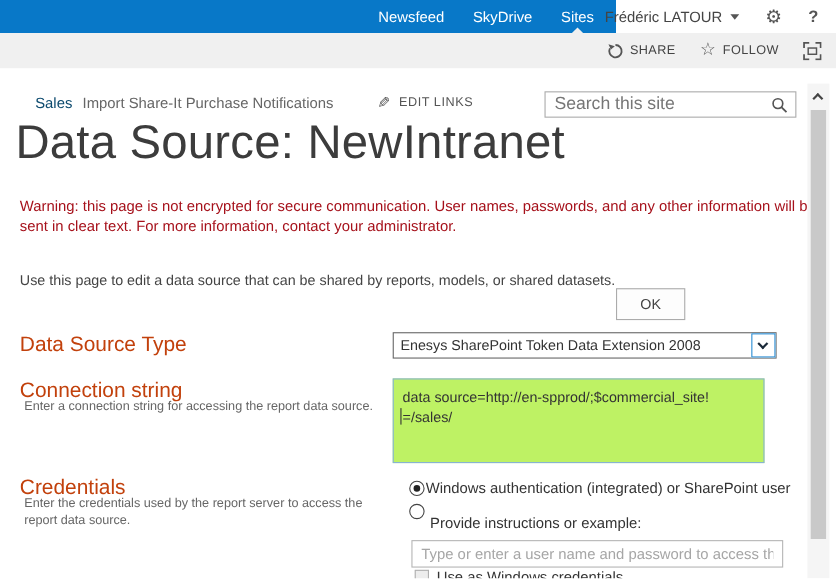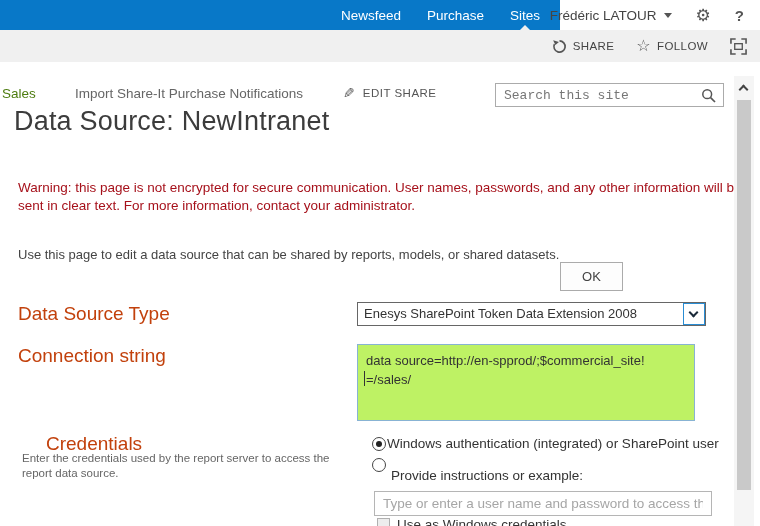--- a/index.html
+++ b/index.html
@@ -23,33 +23,33 @@
 
   
   .ribbon { position:absolute; left:0; top:30px; width:760px; height:32px; background:#f0f0f0;
             display:flex; align-items:center; justify-content:flex-end; gap:22px; padding-right:13px; }
   .ribbon-cmd { display:flex; align-items:center; gap:6px; font-size:11.5px; letter-spacing:.4px; color:#444; cursor:pointer; }
   .ribbon-cmd svg, .ribbon-cmd .star { flex:none; }
   .star { font-size:16px; color:#555; line-height:1; }
 
   
   .crumb-row { position:absolute; left:0; top:78px; width:760px; height:30px; }
-  .site-link { position:absolute; left:2px; top:8px; color:#4d7c0f; font-size:13.5px; cursor:pointer; }
+  .site-link { position:absolute; left:32px; top:8px; color:#0c4a6e; font-size:13.5px; cursor:pointer; }
   .section-link { position:absolute; left:75px; top:8px; color:#666; font-size:13.5px; cursor:pointer; }
   .edit-links { position:absolute; left:343px; top:7px; display:flex; align-items:center; gap:8px; cursor:pointer; }
   .pencil { font-size:14px; color:#555; transform:scaleX(-1); display:inline-block; }
   .edit-links-label { font-size:11.5px; letter-spacing:.5px; color:#555; }
   .search-box { position:absolute; left:495px; top:5px; width:229px; height:24px; border:1px solid #ababab; background:#fff; }
   .search-input { position:absolute; left:0; top:0; width:200px; height:22px; border:none; outline:none;
-                  padding:0 0 0 8px; font-family:Liberation Mono, monospace; font-size:13px; color:#444; background:transparent; }
+                  padding:0 0 0 8px; font-family:Liberation Sans, sans-serif; font-size:16px; color:#444; background:transparent; }
   .search-input::placeholder { color:#767676; opacity:1; }
   .search-glass { position:absolute; right:6px; top:4px; cursor:pointer; }
 
   
-  .page-title { position:absolute; left:14px; top:106px; font-size:27px; font-weight:300; color:#3c3c3c; letter-spacing:.2px; }
+  .page-title { position:absolute; left:14px; top:106px; font-size:43px; font-weight:300; color:#3c3c3c; letter-spacing:.2px; }
   .warning { position:absolute; left:18px; top:179px; width:724px; font-size:13.5px; line-height:18px; color:#a6111b; }
   .description { position:absolute; left:18px; top:247px; width:700px; font-size:13px; color:#444; }
 
   .btn { position:absolute; height:29px; background:#fdfdfd; border:1px solid #ababab; font-family:"Liberation Sans", sans-serif;
          font-size:13px; color:#444; text-align:center; line-height:27px; cursor:pointer; }
   .btn-ok { left:560px; top:262px; width:63px; }
   .btn-cancel { left:661px; top:262px; width:57px; }
 
   
   .field-label { position:absolute; font-size:19px; color:#c2410c; }
@@ -84,21 +84,21 @@
   .sb-thumb { position:absolute; left:3px; top:24px; width:14px; height:390px; background:#c9c9c9; cursor:grab; }
 </style>
 </head>
 <body>
 
 <div class="app">
 
   <header class="suite-bar">
     <div class="suite-left">
       <span class="suite-nav-item">Newsfeed</span>
-      <span class="suite-nav-item">Purchase</span>
+      <span class="suite-nav-item">SkyDrive</span>
       <span class="suite-nav-item current">Sites</span>
     </div>
     <div class="suite-right">
       <span class="user-menu">
         <span>Frédéric LATOUR</span>
         <span class="caret-down"></span>
       </span>
       <span class="gear">⚙</span>
       <span class="help">?</span>
     </div>
@@ -122,21 +122,21 @@
         <rect x="5" y="6" width="8" height="6" fill="none" stroke="#555" stroke-width="1.4"></rect>
       </svg>
     </span>
   </div>
 
   <div class="crumb-row">
     <span class="site-link">Sales</span>
     <span class="section-link">Import Share-It Purchase Notifications</span>
     <span class="edit-links">
       <span class="pencil">✎</span>
-      <span class="edit-links-label">EDIT SHARE</span>
+      <span class="edit-links-label">EDIT LINKS</span>
     </span>
     <span class="search-box">
       <input class="search-input" type="text" placeholder="Search this site" style="">
       <svg class="search-glass" width="16" height="16" viewBox="0 0 16 16">
         <circle cx="6.2" cy="6.2" r="4.4" fill="none" stroke="#555" stroke-width="1.5"></circle>
         <line x1="9.6" y1="9.6" x2="14" y2="14" stroke="#555" stroke-width="1.7"></line>
       </svg>
     </span>
   </div>
 
@@ -148,25 +148,26 @@
 
   <span class="field-label" style="left:18px; top:303px;">Data Source Type</span>
   <div class="select">
     <span class="select-value">Enesys SharePoint Token Data Extension 2008</span>
     <span class="select-arrow-btn">
       <span class="chev-down"></span>
     </span>
   </div>
 
   <span class="field-label" style="left:18px; top:345px;">Connection string</span>
+  <span class="field-help" style="left:22px; top:363px; width:330px;">Enter a connection string for accessing the report data source.</span>
   <div class="textarea">data source=http://en-spprod/;$commercial_site!
 =/sales/</div>
   <div class="text-cursor"></div>
 
-  <span class="field-label" style="left:18px; top:433px;margin-left:28px;">Credentials</span>
+  <span class="field-label" style="left:18px; top:433px;">Credentials</span>
   <span class="field-help" style="left:22px; top:451px; width:334px;">Enter the credentials used by the report server to access the report data source.</span>
 
   <span class="radio-row" style="left:372px; top:436px;">
     <span class="radio selected"></span>
     <span class="radio-label">Windows authentication (integrated) or SharePoint user</span>
   </span>
   <span class="radio-row" style="left:372px; top:458px;">
     <span class="radio"></span>
   </span>
 

